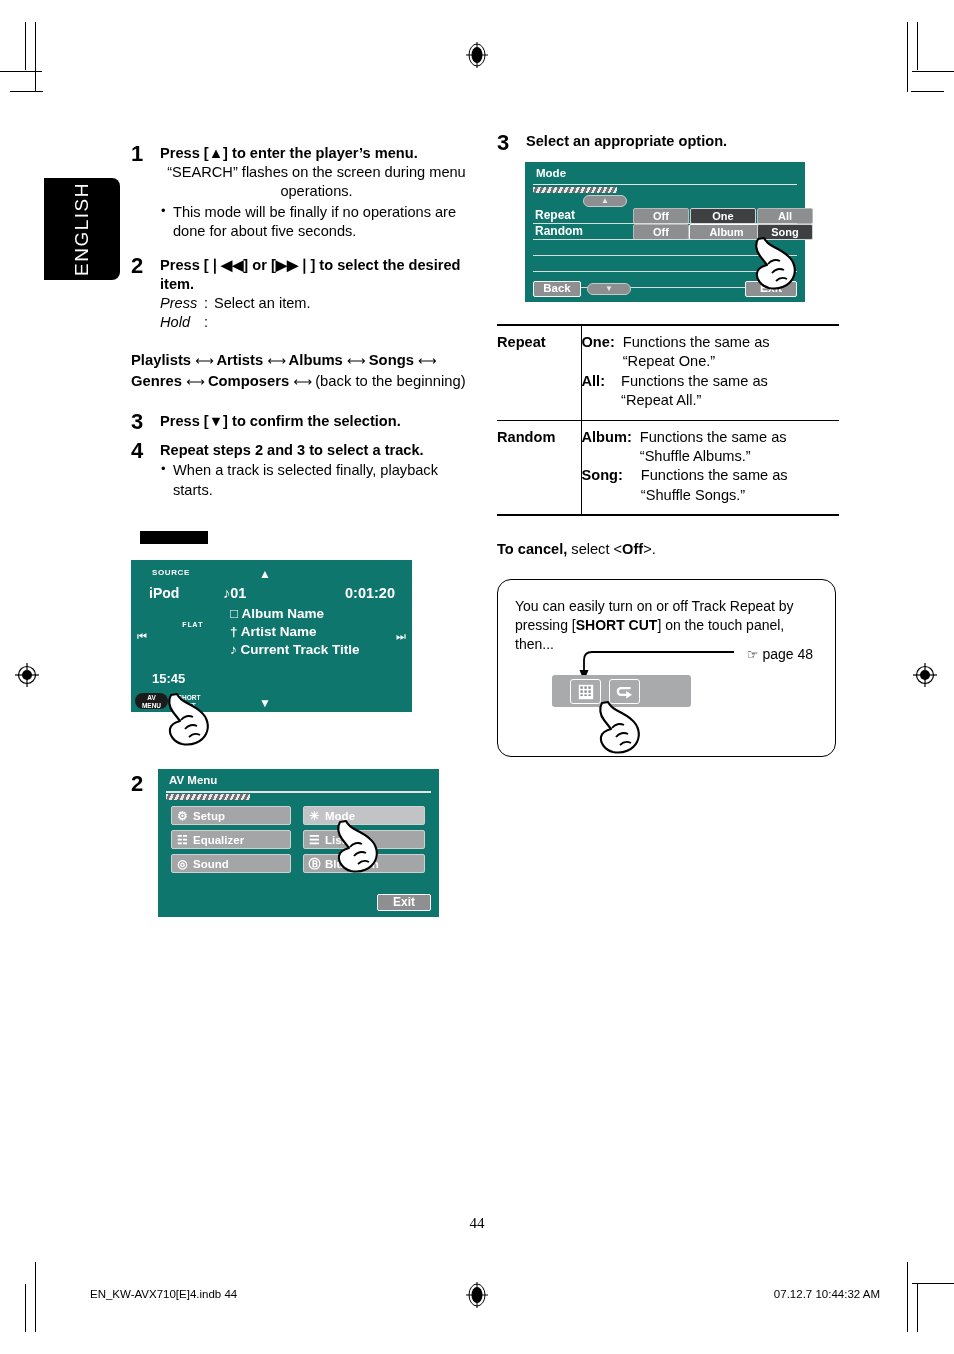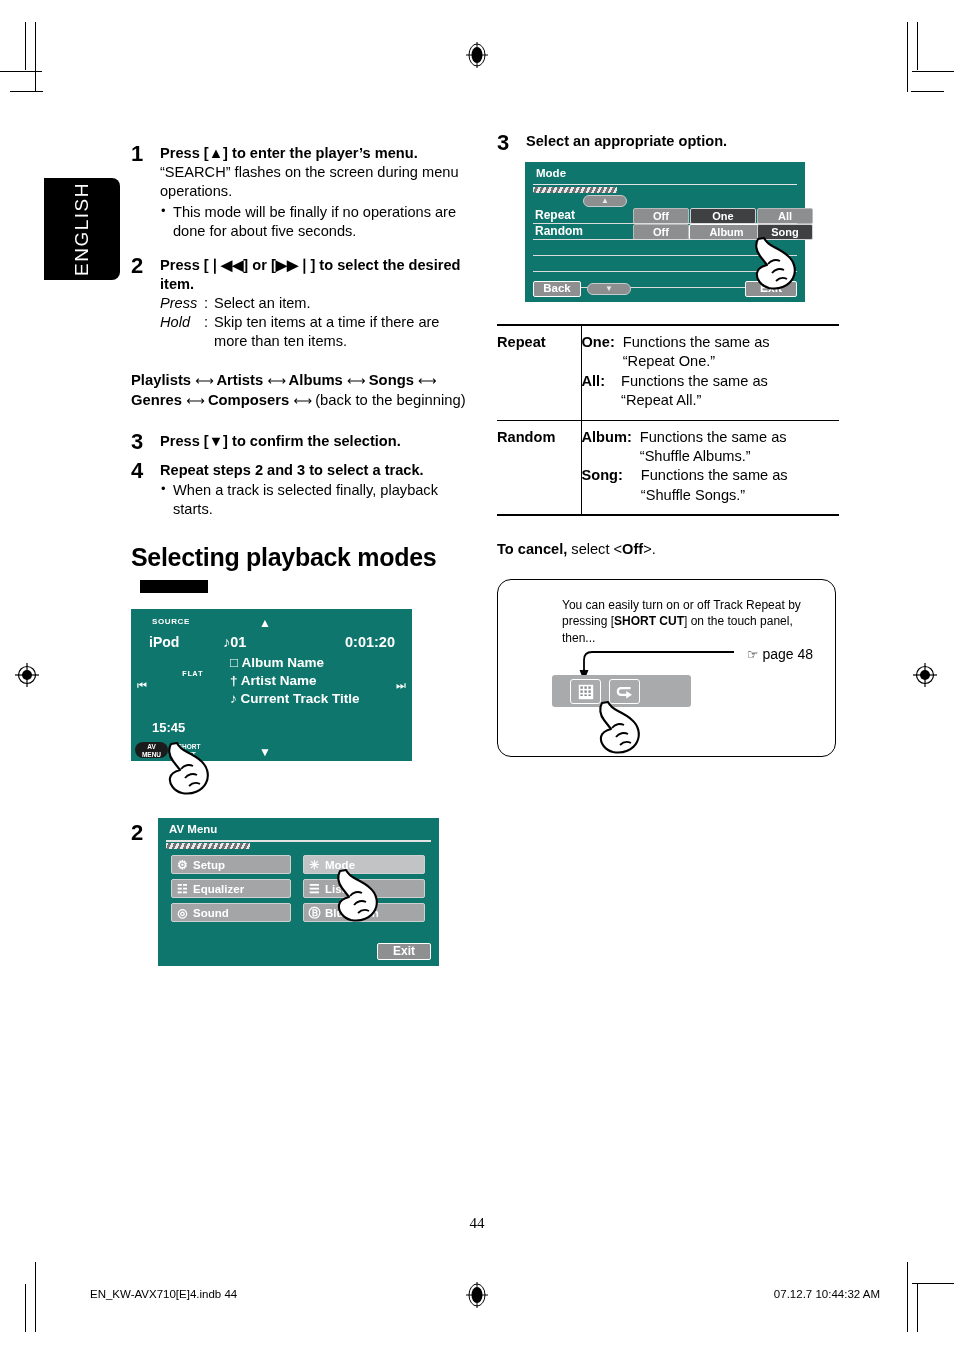--- a/index.html
+++ b/index.html
@@ -47,21 +47,21 @@
   .hbar.long  { width: 185px; margin-left: 10px; }
   .hbar.short { width: 68px;  margin-left: 9px; }
 
   
   .step { position: relative; padding-left: 29px; margin-top: 10px; }
   .step .num {
     position: absolute; left: 0; top: -3px;
     font-size: 22px; font-weight: bold; font-family: "Liberation Sans", sans-serif;
   }
   .step .lead { font-size: 14.6px; font-weight: bold; line-height: 1.30; }
-  .step p { font-size: 14.6px; line-height: 1.33; }
+  .step p { font-size: 14.6px; line-height: 1.33; text-align: center; }
   .bullets { margin-top: 1px; }
   .bullets li {
     list-style: none; position: relative; padding-left: 13px;
     font-size: 14.6px; line-height: 1.33; margin-top: 1px;
   }
   .bullets li:before {
     content: "\2022"; position: absolute; left: 1px; top: -1px; font-size: 13px;
   }
 
   
@@ -161,21 +161,21 @@
   td.c2 { border-left: 1.4px solid #000; padding-left: 11px; }
   .defrow { display:flex; }
   .defrow .dk { font-weight: bold; white-space: nowrap; }
   .defrow .dv { padding-left: 8px; }
 
   
   #tipbox {
     position:relative; margin-top: 22px; width: 339px; height: 178px;
     border: 1.6px solid #000; border-radius: 14px; padding: 17px 17px 0 17px;
   }
-  #tipbox p { font-size: 12px; line-height: 1.35; margin-left: 47px; }
+  #tipbox p { font-size: 14px; line-height: 1.35; }
   .pagref { position:absolute; right: 22px; top: 66px; font-size: 14px; }
   .panel {
     position:absolute; left: 54px; top: 95px; width: 139px; height: 32px;
     background:#a9aaac; border-radius: 3px;
   }
   .pbtn {
     position:absolute; top: 4px; width: 31px; height: 25px;
     border: 1.6px solid #fff; border-radius: 3px;
     display:flex; align-items:center; justify-content:center;
   }
@@ -254,21 +254,20 @@
       <div class="num">2</div>
       <div class="lead">Press [❘◀◀] or [▶▶❘] to select the desired item.</div>
       <div class="ph">
         <span class="k">Press</span>
         <span class="c">:</span>
         <span class="v">Select an item.</span>
       </div>
       <div class="ph">
         <span class="k">Hold</span>
         <span class="c">:</span>
-        <span class="v">Skip ten items at a time if there are more than ten items.</span>
       </div>
     </div>
 
     <div class="chain">
       <span>Playlists</span>
       <span class="arr">⟷</span>
       <span>Artists</span>
       <span class="arr">⟷</span>
       <span>Albums</span>
       <span class="arr">⟷</span>
@@ -288,21 +287,21 @@
 
     <div class="step" style="margin-top:10px;">
       <div class="num">4</div>
       <div class="lead">Repeat steps 2 and 3 to select a track.</div>
       <ul class="bullets">
         <li>When a track is selected finally, playback starts.</li>
       </ul>
     </div>
 
     <h1 class="sec" style="margin-top:24px;">
-      <span>Selecting playback modes</span><span class="hbar short"></span>
+      <span class="hbar short"></span>
     </h1>
 
     <div style="position:relative; margin-top:2px;">
       <div class="num" style="position:absolute; left:0; top:2px; font-size:22px; font-weight:bold;">1</div>
 
       <div class="screen" id="ipod-screen">
         <div class="src-label">SOURCE</div>
         <div class="src-name">iPod</div>
         <div class="up-arrow">▲</div>
         <div class="dn-arrow">▼</div>

